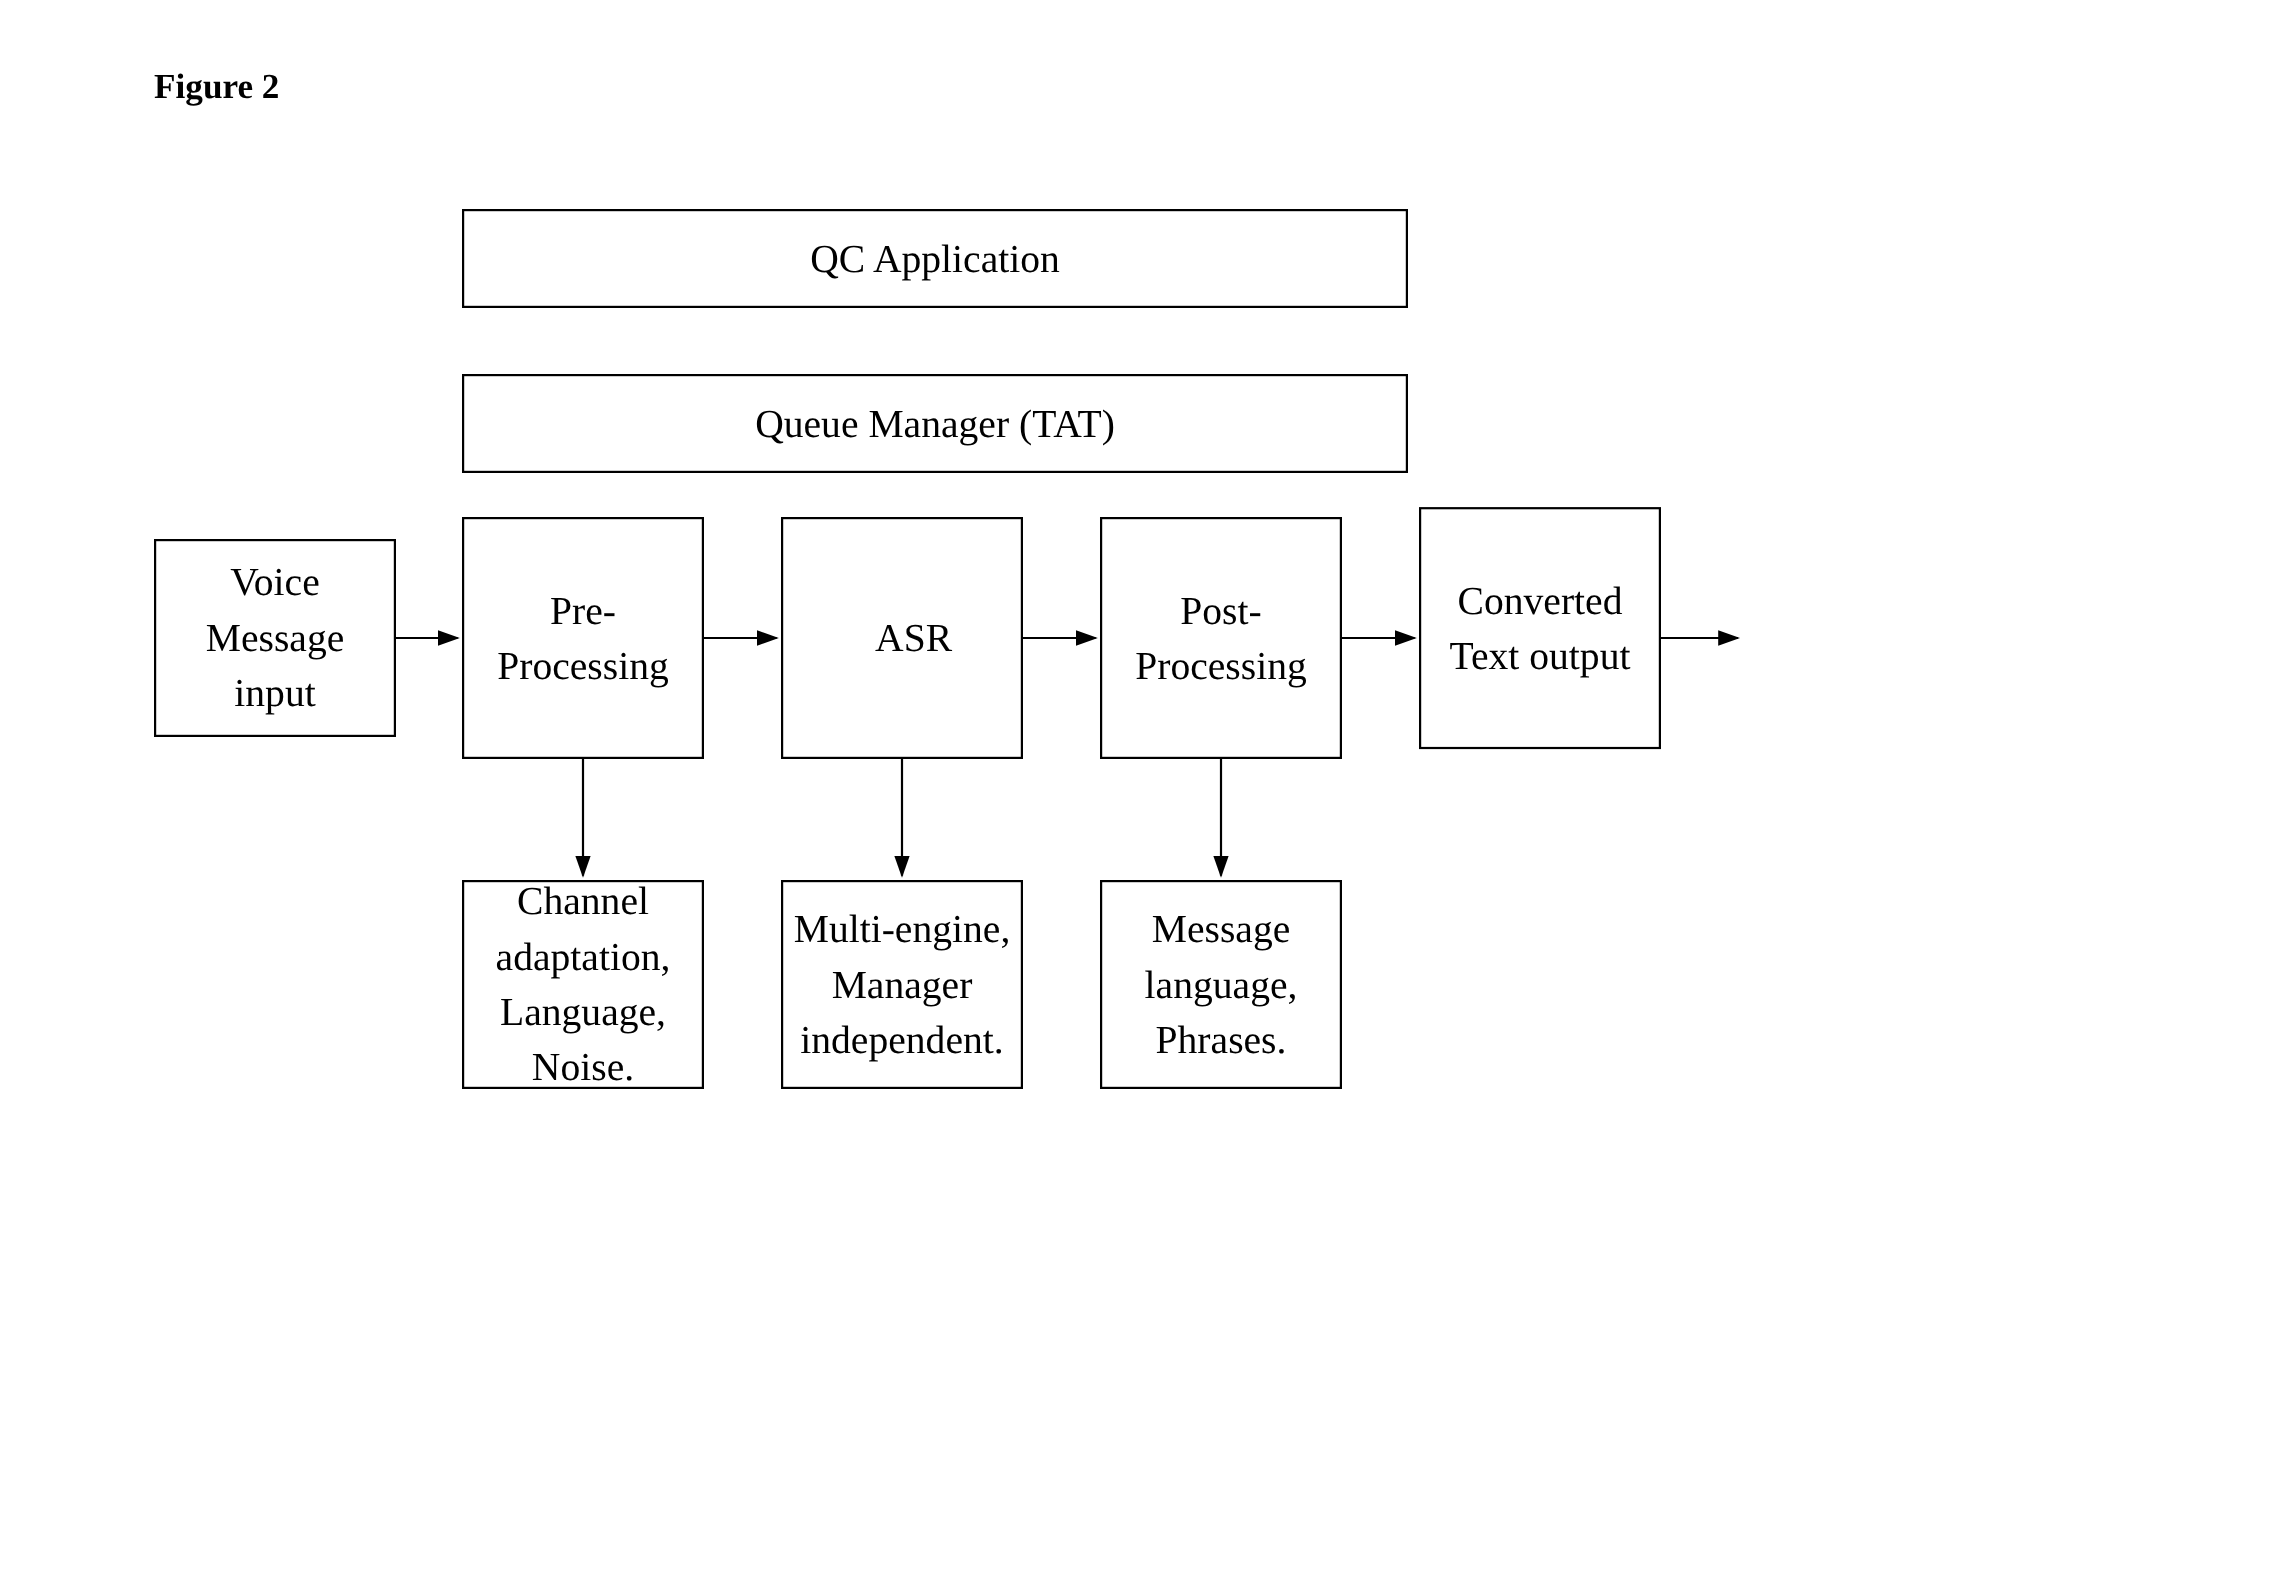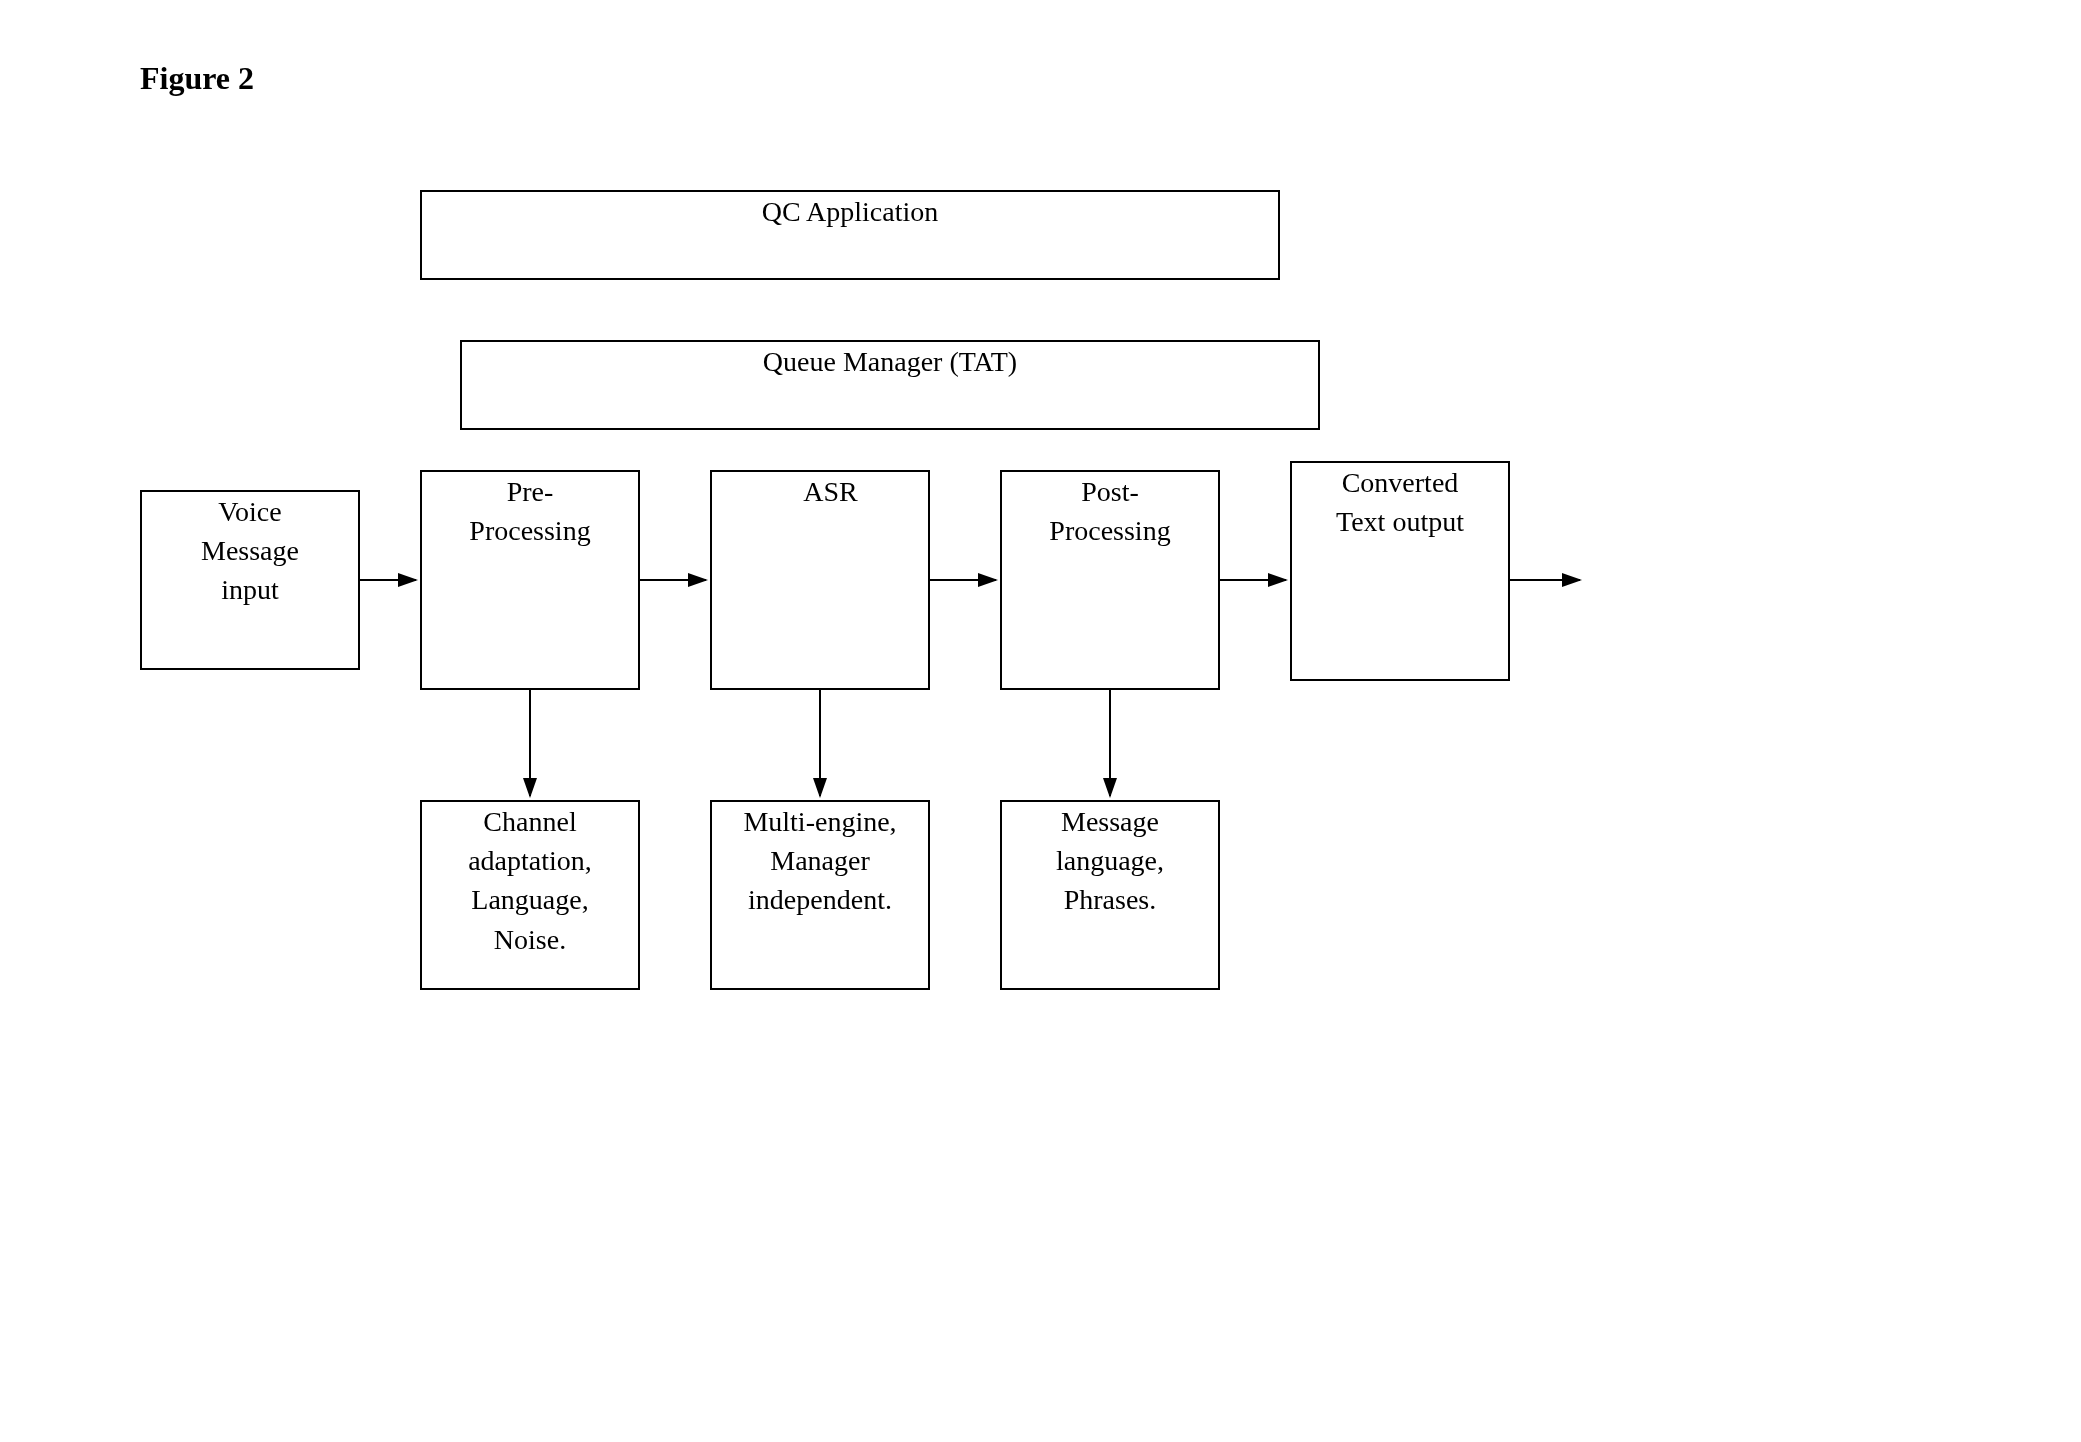--- a/index.html
+++ b/index.html
@@ -30,40 +30,39 @@
       top: 160px;
       left: 140px;
       right: 140px;
       bottom: 80px;
     }
     .box {
       position: absolute;
       border: 2px solid #000;
       background: #fff;
       display: flex;
-      align-items: flex-start;
+      align-items: center;
       justify-content: center;
       text-align: center;
       line-height: 1.4;
-      font-size: 28px;
+      font-size: 36px;
     }
     
     .box-qc {
       left: 280px;
       top: 30px;
       width: 860px;
       height: 90px;
     }
     
     .box-qm {
       left: 280px;
       top: 180px;
       width: 860px;
       height: 90px;
-      margin-left: 40px;
     }
     
     .box-voice {
       left: 0px;
       top: 330px;
       width: 220px;
       height: 180px;
     }
     
     .box-pre {

